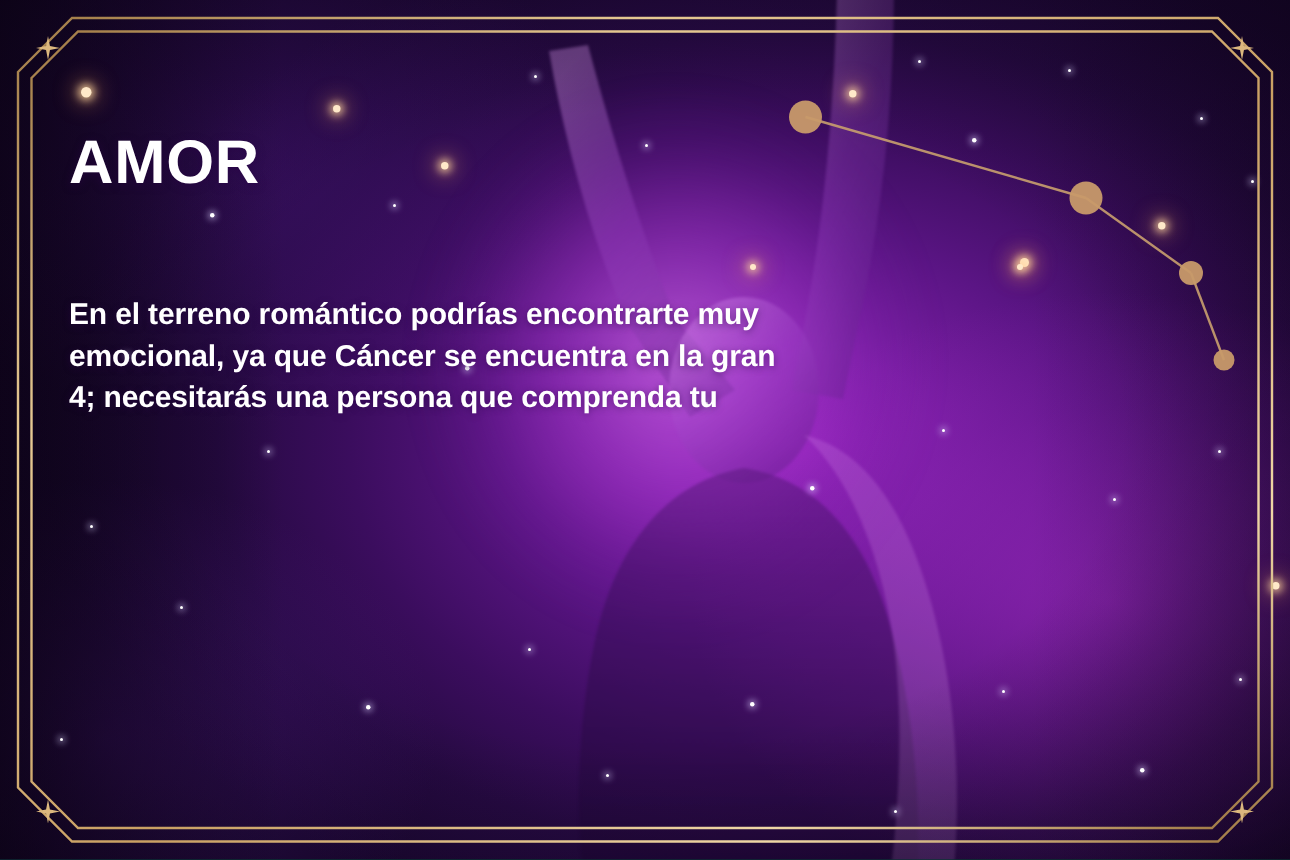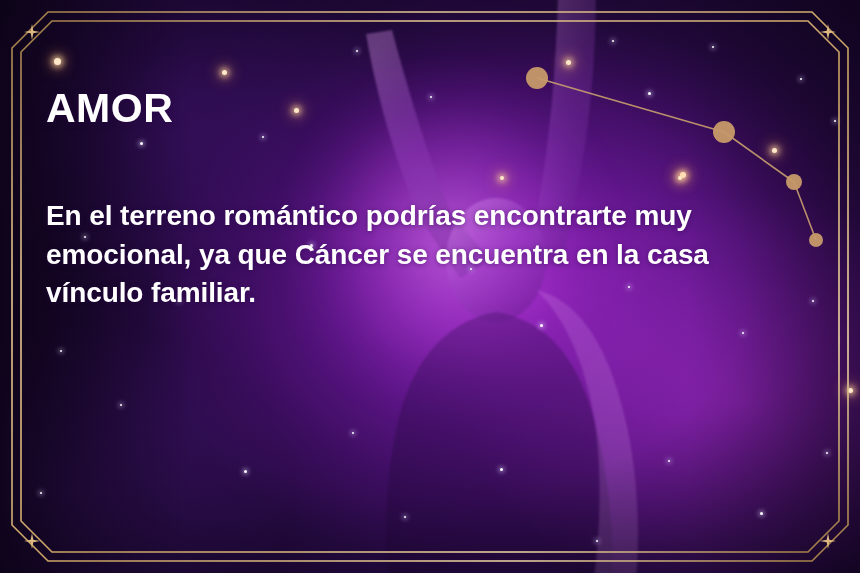--- a/index.html
+++ b/index.html
@@ -130,21 +130,21 @@
     font-weight: bold;
     letter-spacing: 0.5px;
     line-height: 1;
     text-shadow: 0 1px 6px rgba(40,0,70,0.55);
   }
 
   #body-text {
     margin: 0;
     margin-top: 68px;
     color: #ffffff;
-    font-size: 28px;
+    font-size: 20px;
     font-weight: bold;
     line-height: 1.38;
     letter-spacing: -0.1px;
     text-shadow: 0 1px 5px rgba(40,0,70,0.5);
     max-width: 790px;
   }
   #body-text .ln { display: block; white-space: nowrap; }
 </style>
 </head>
 <body>
@@ -280,18 +280,18 @@
   <div class="sparkle" style="left:820px; top:533px;">
     <svg width="16" height="16" viewBox="0 0 16 16" xmlns="http://www.w3.org/2000/svg">
       <path d="M8 0 L9.3 6.7 L16 8 L9.3 9.3 L8 16 L6.7 9.3 L0 8 L6.7 6.7 Z" fill="#dcb87e"></path>
     </svg>
   </div>
 
   <div class="content">
     <h1 id="title">AMOR</h1>
     <p id="body-text">
         <span class="ln">En el terreno romántico podrías encontrarte muy</span>
-        <span class="ln">emocional, ya que Cáncer se encuentra en la casa</span>
-        <span class="ln">vínculo familiar.</span>
+        <span class="ln">emocional, ya que Cáncer se encuentra en la gran</span>
+        <span class="ln">4; necesitarás una persona que comprenda tu</span>
       </p>
   </div>
 
 </div>
 
 </body></html>

